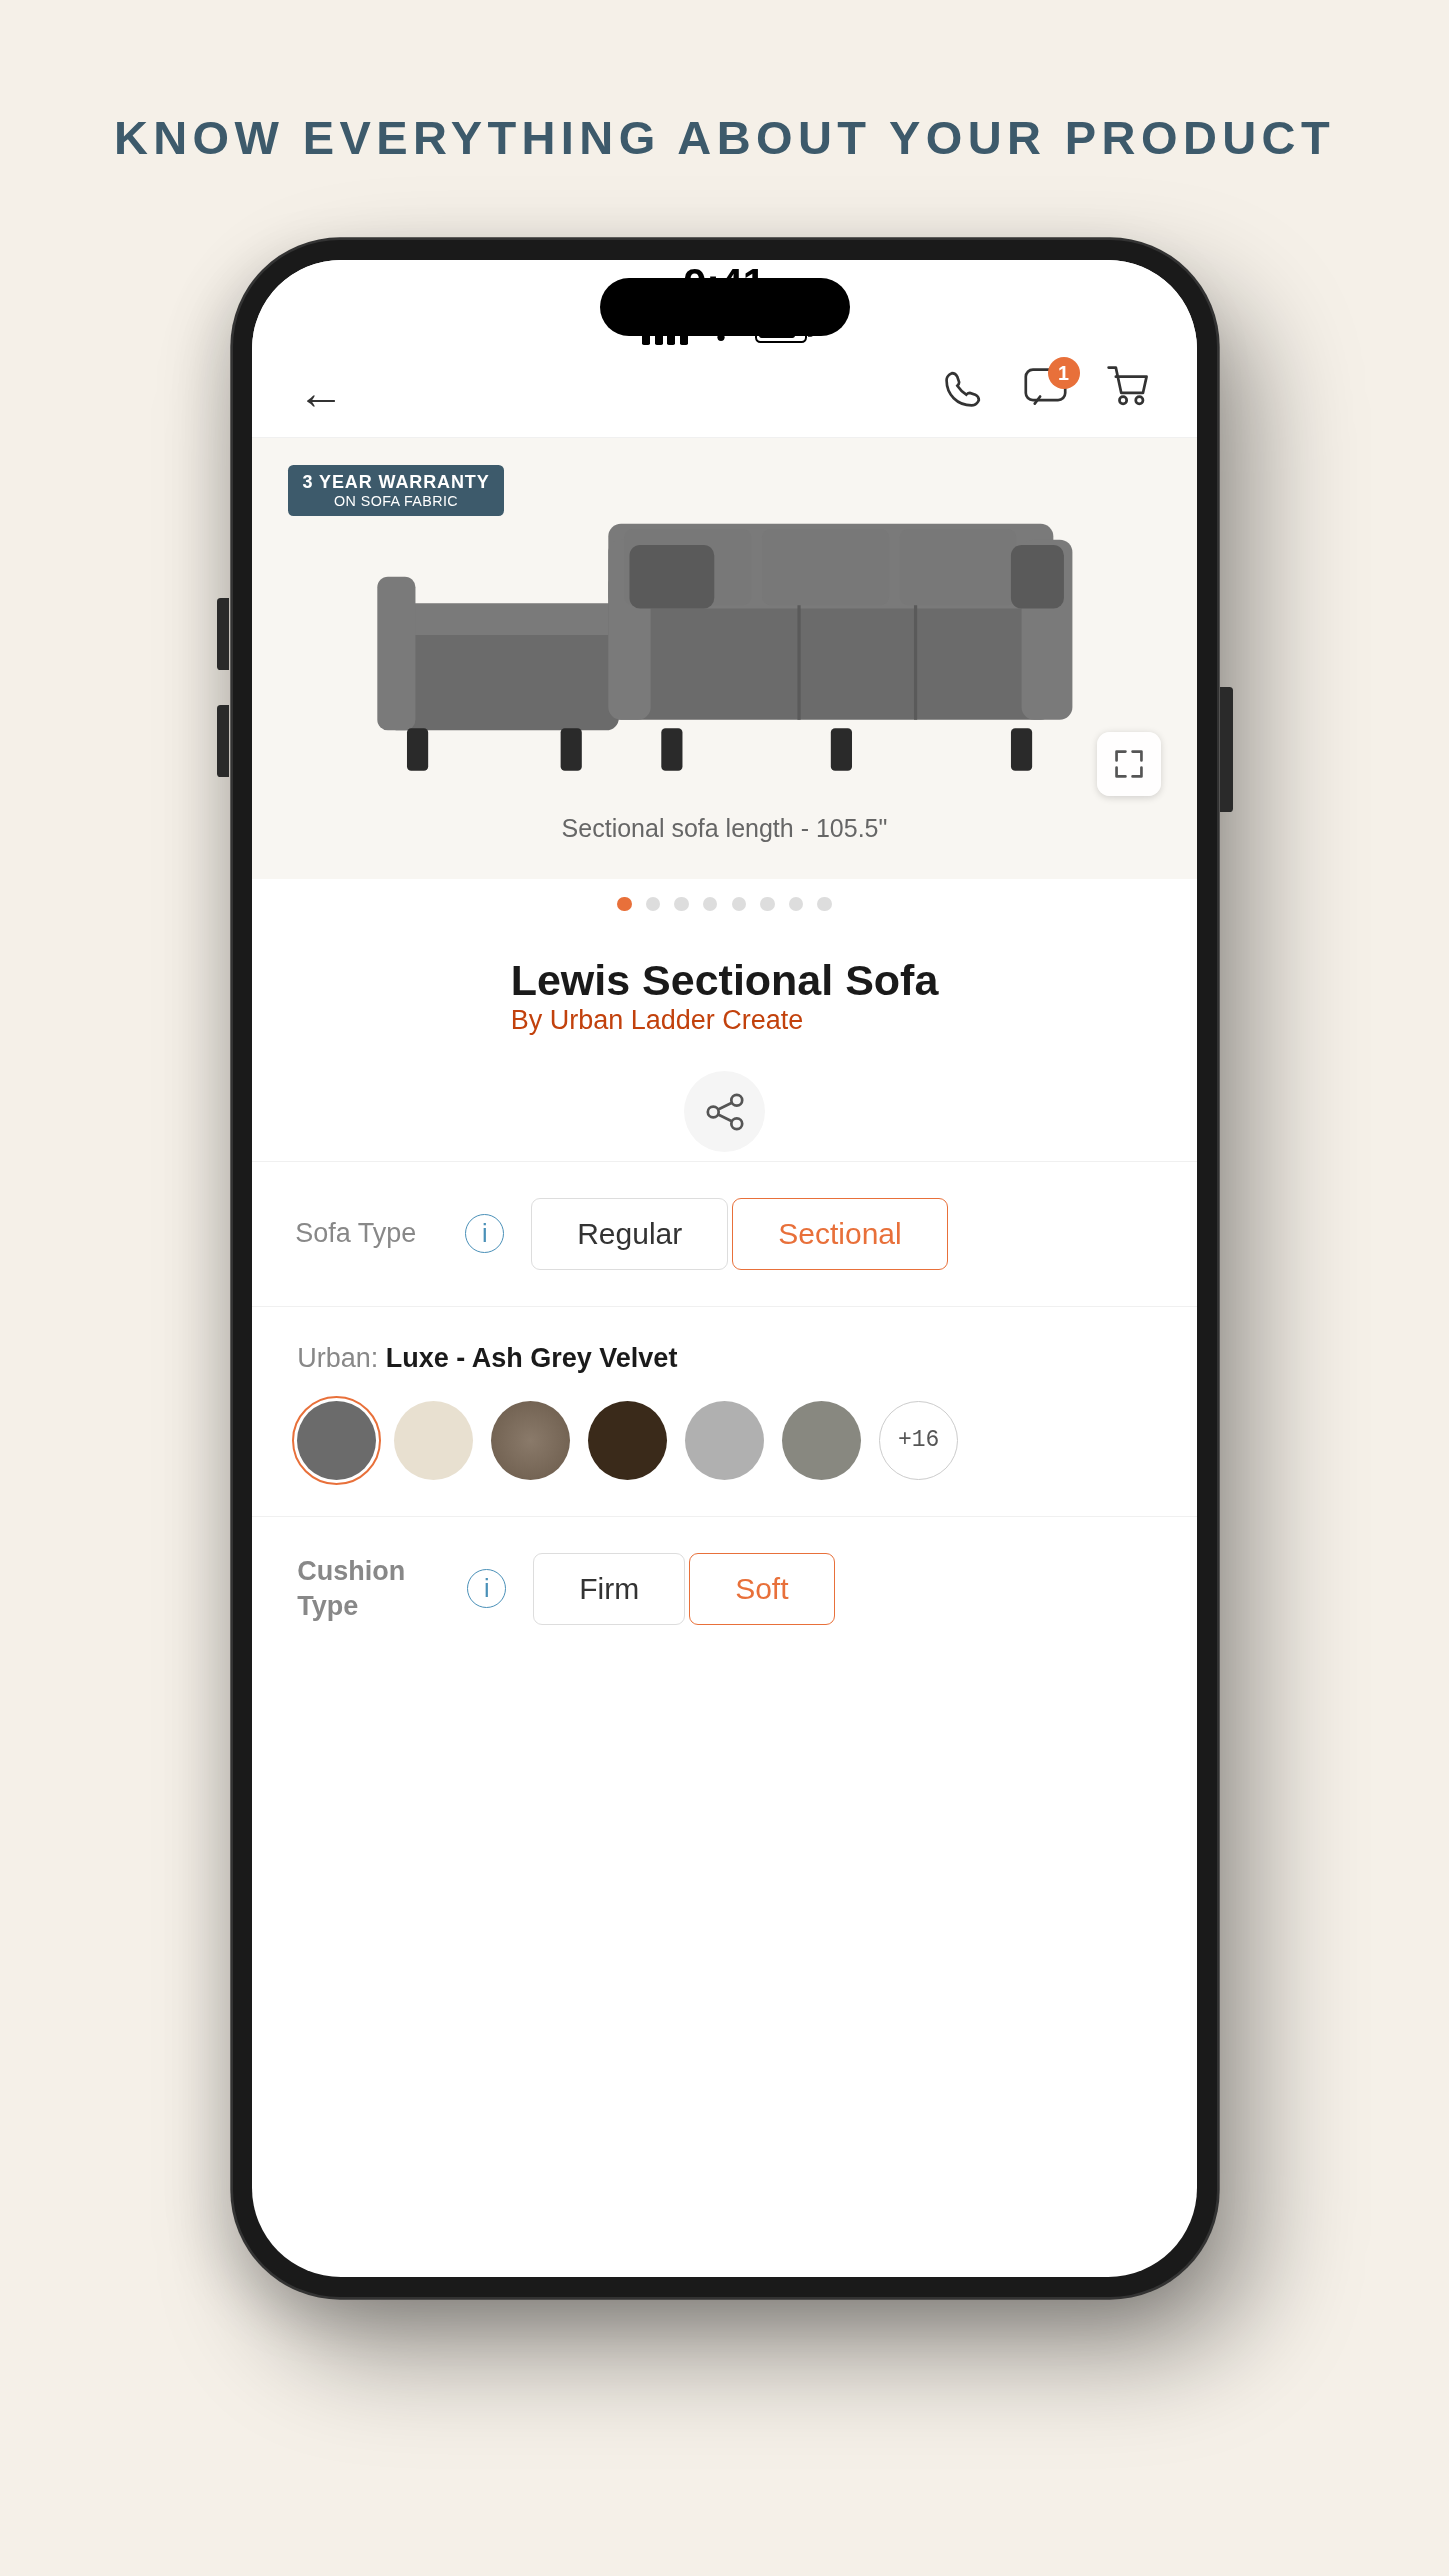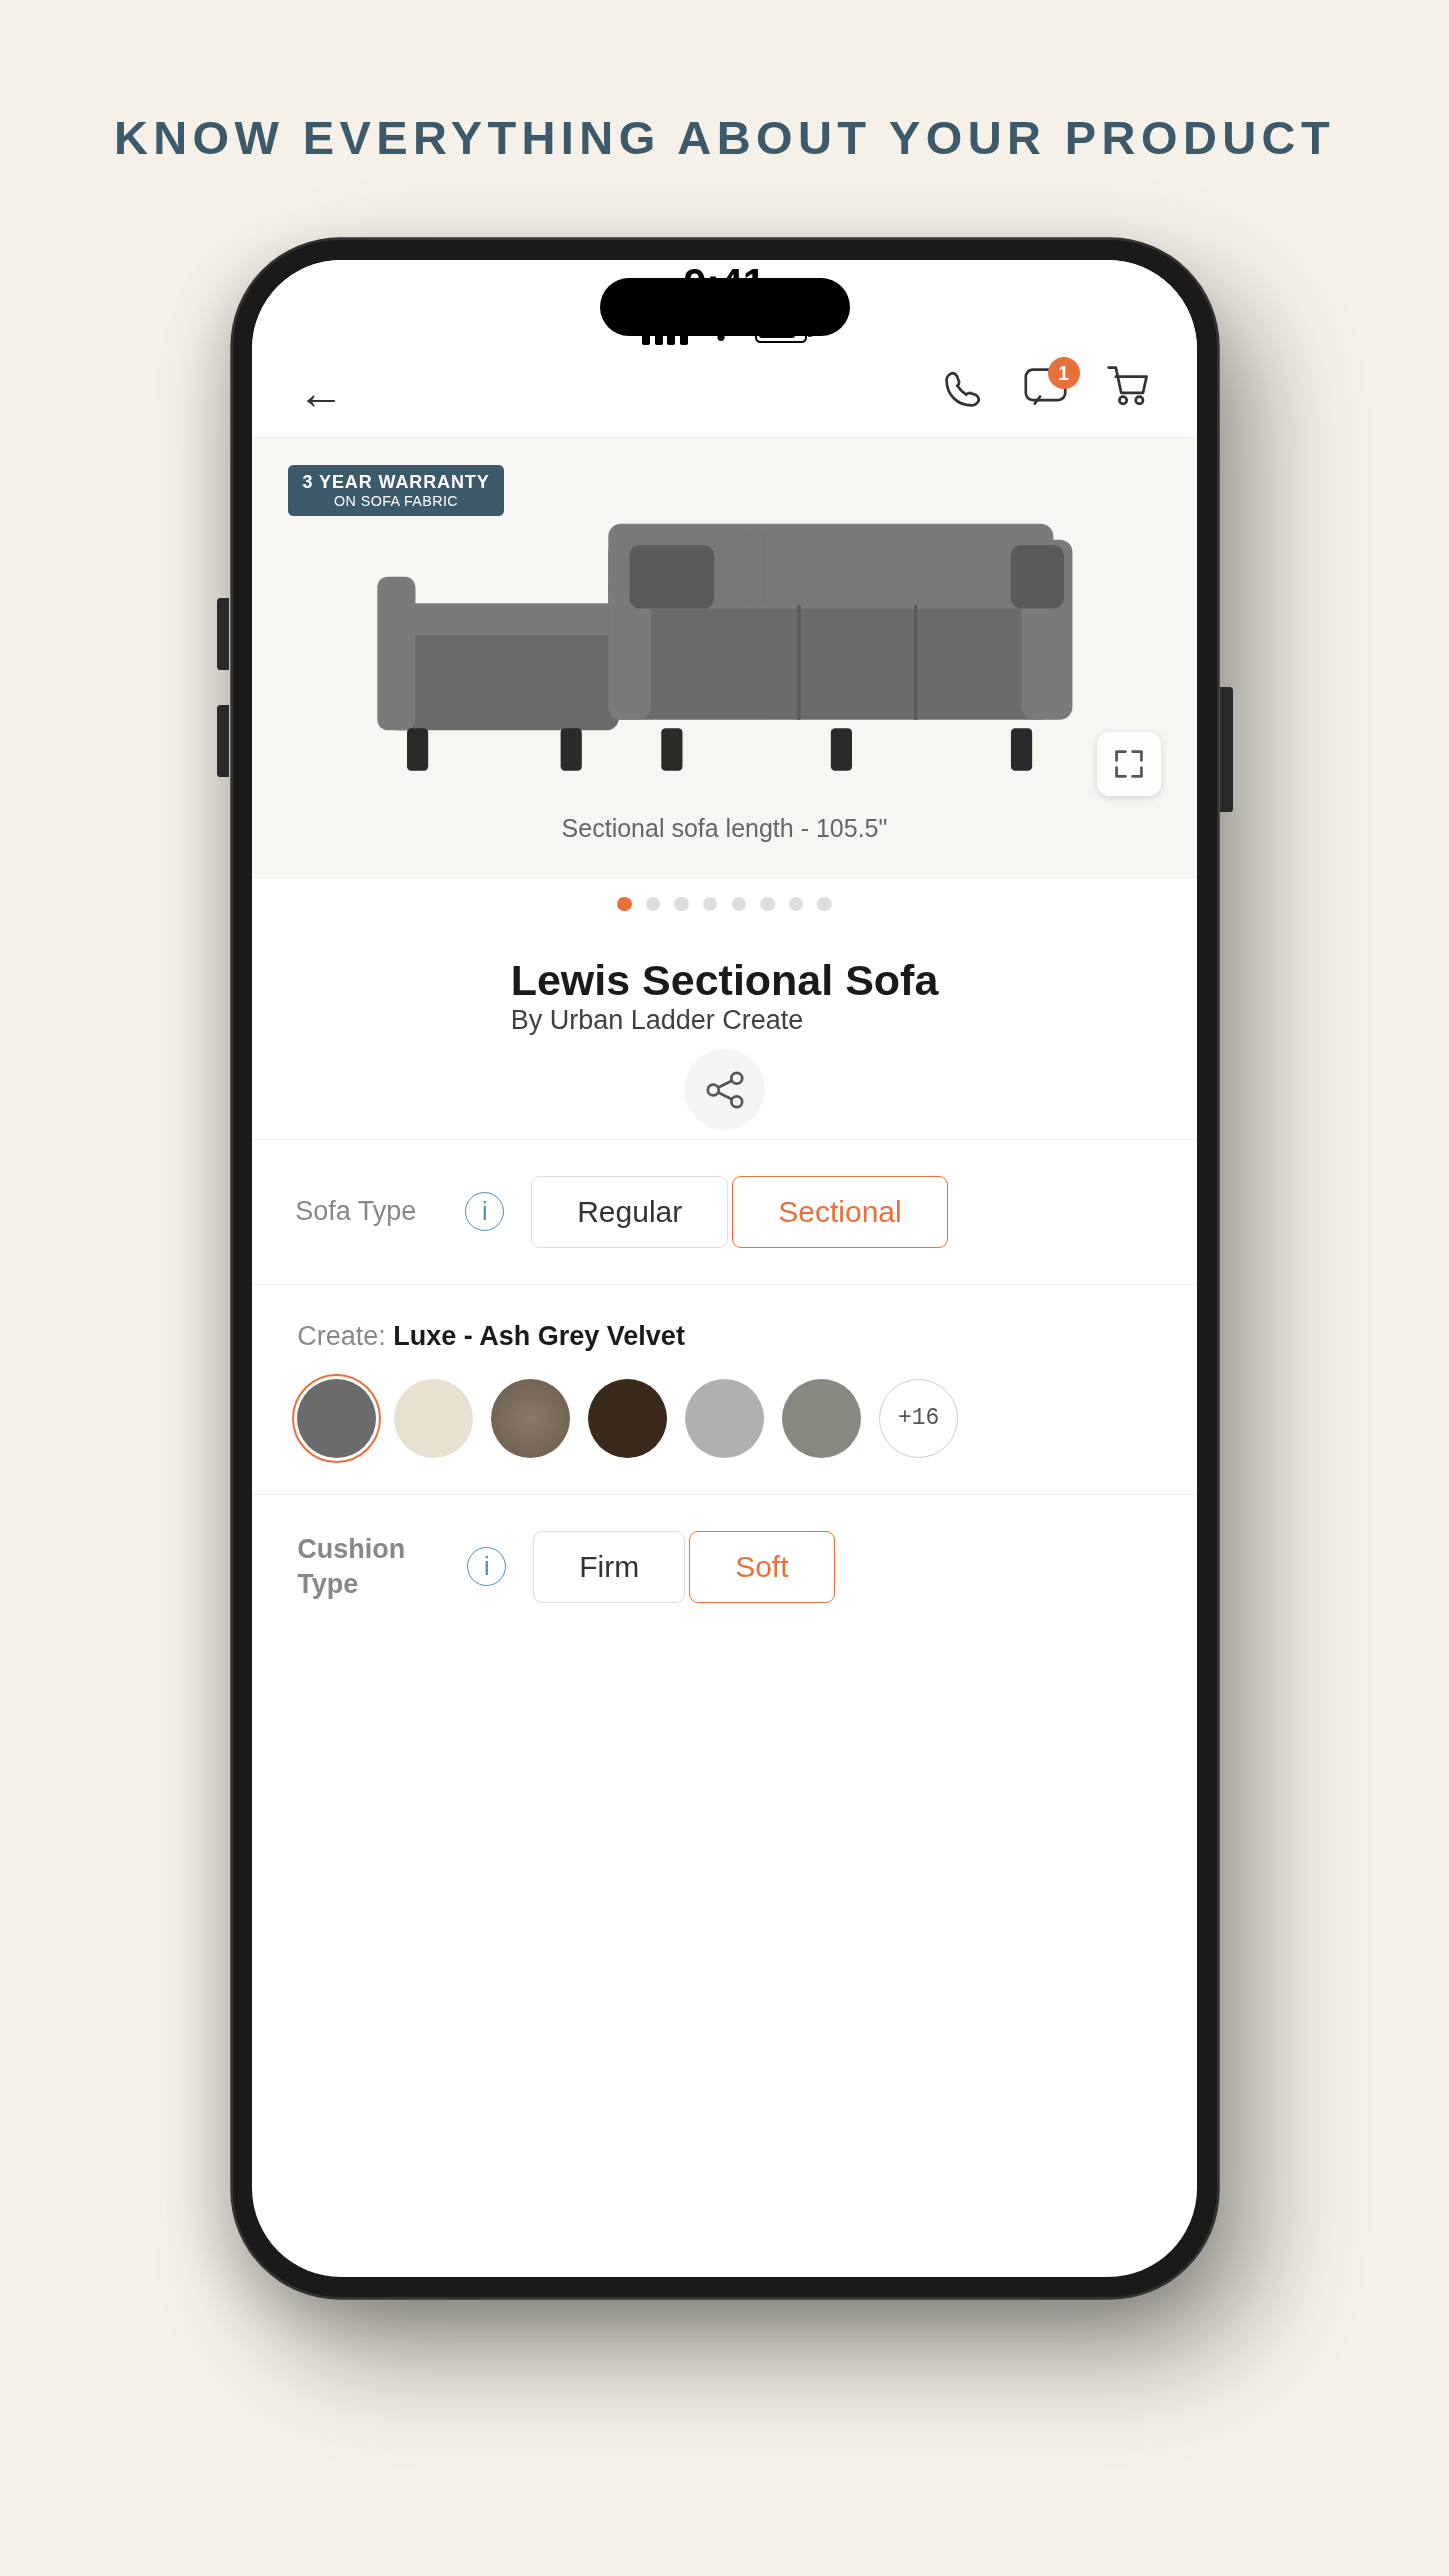--- a/index.html
+++ b/index.html
@@ -346,22 +346,22 @@
       align-items: center;
       justify-content: center;
       font-size: 34px;
       color: #555;
       cursor: pointer;
       flex-shrink: 0;
     }
 
     .product-by {
       font-size: 27px;
-      color: #404040;
-      margin-bottom: 13px;
+      color: #c2410c;
+      margin-bottom: 35px;
     }
 
     .divider {
       height: 0.9px;
       background: #f0f0f0;
       margin: 0 -45px;
     }
 
     
     .option-row {
@@ -640,21 +640,21 @@
             <span>i</span>
           </div>
           <div class="option-buttons">
             <button class="option-btn">Regular</button>
             <button class="option-btn selected">Sectional</button>
           </div>
         </div>
 
         <div class="colour-section">
           <div class="colour-label">
-            <span>Create:</span>
+            <span>Urban:</span>
             <strong>Luxe - Ash Grey Velvet</strong>
           </div>
           <div class="colour-swatches">
             <div class="swatch selected" style="background:#6b6b6b;"></div>
             <div class="swatch" style="background:#e8e0d0;"></div>
             <div class="swatch" style="background: radial-gradient(circle, #8a7a6a 0%, #6a5a4a 100%);"></div>
             <div class="swatch" style="background:#3a2a1a;"></div>
             <div class="swatch" style="background:#b0b0b0;"></div>
             <div class="swatch" style="background:#888880;"></div>
             <div class="swatch-more">+16</div>

